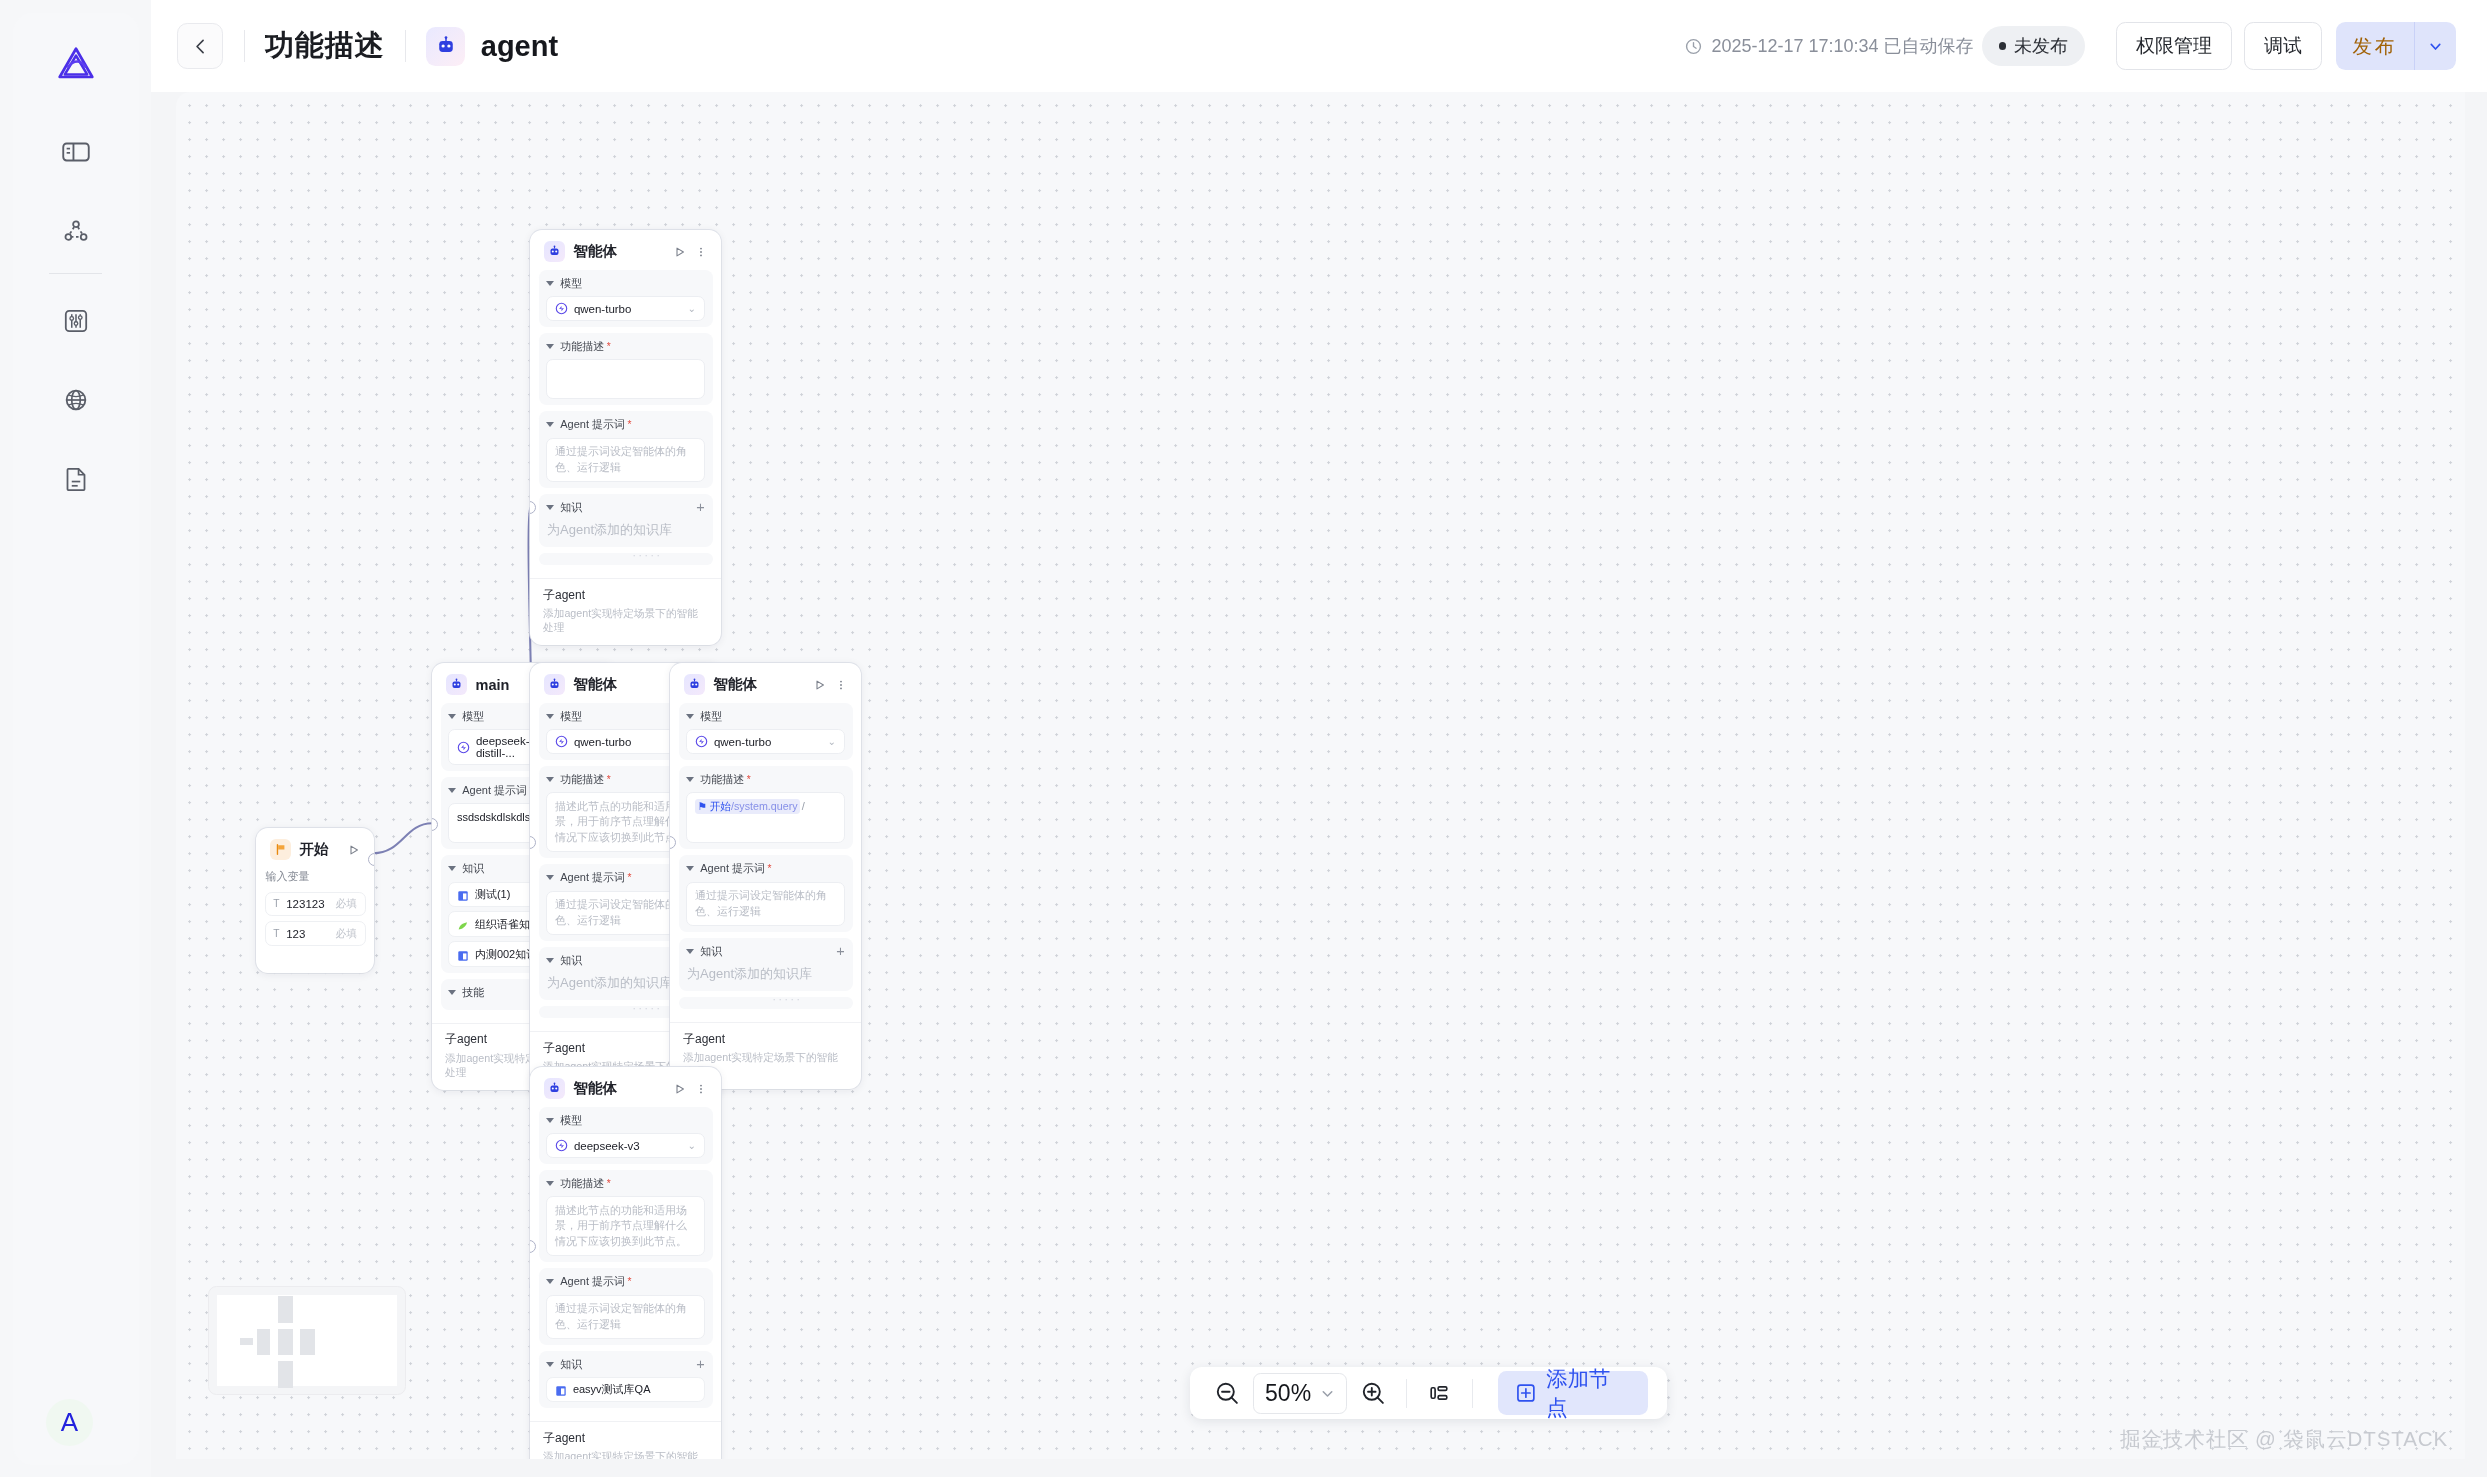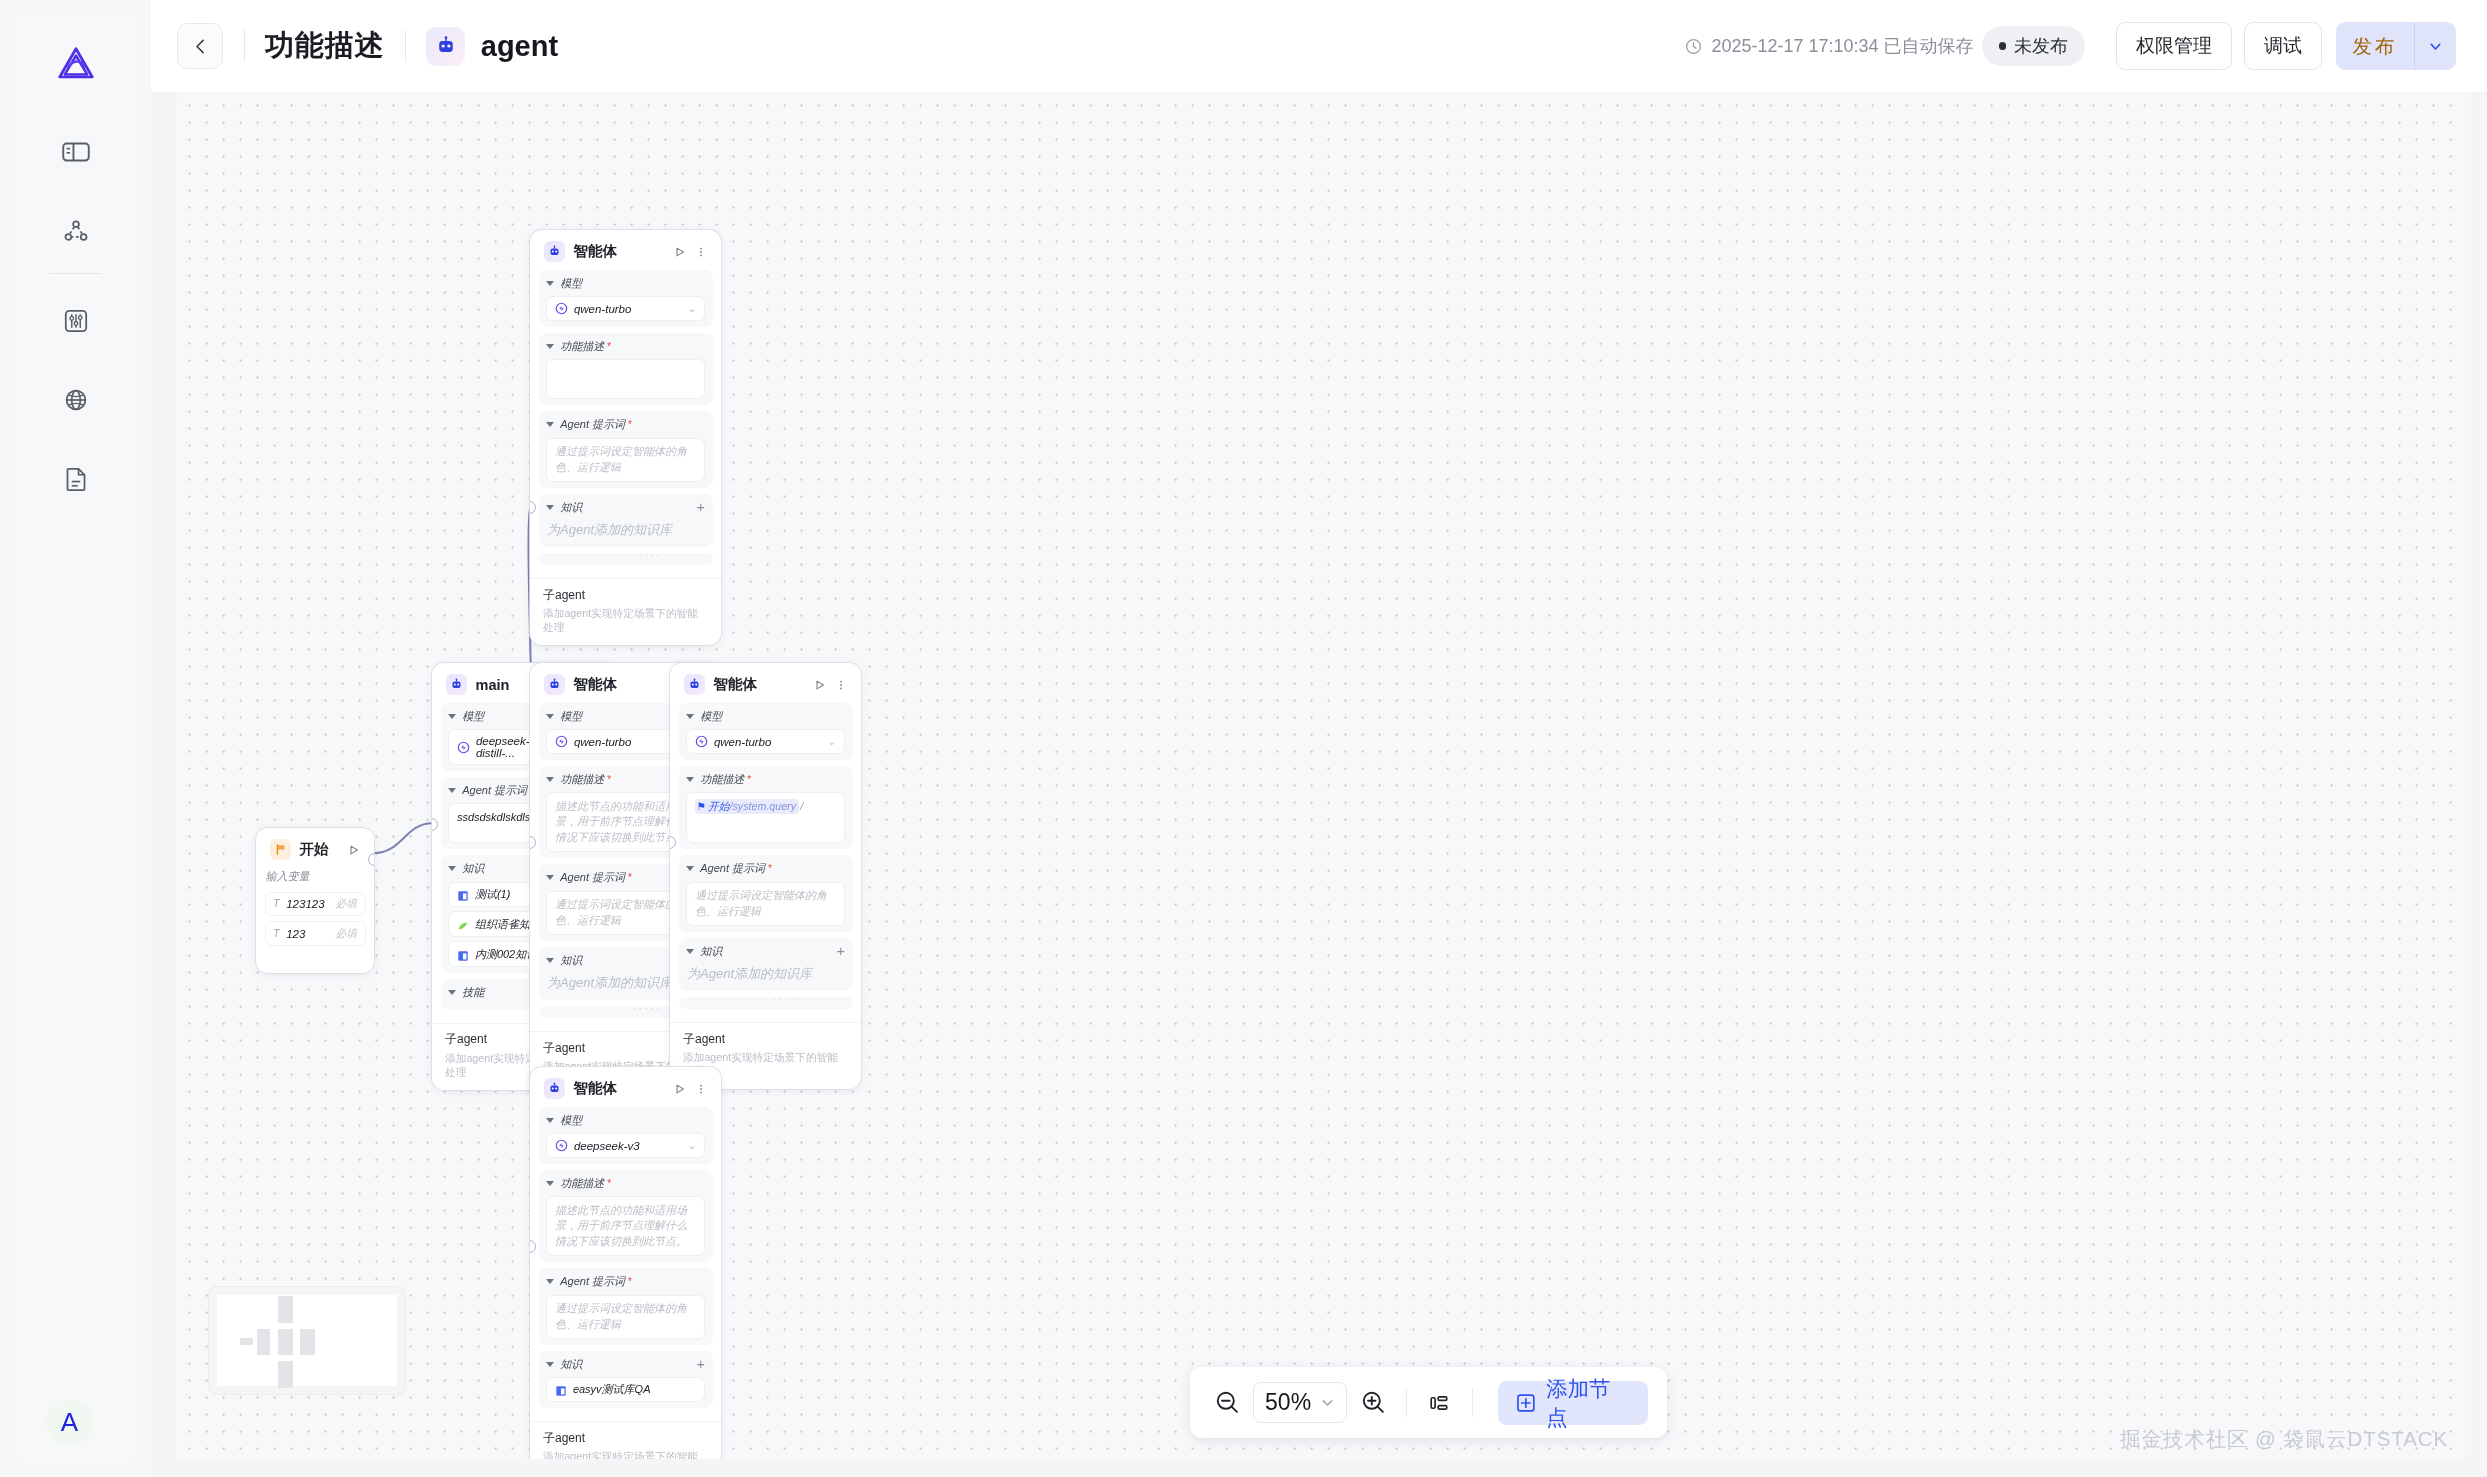--- a/index.html
+++ b/index.html
@@ -83,21 +83,21 @@
   }
   .node-head{ display:flex; align-items:center; padding:11px 13.7px 7.7px 13.7px; }
   .node-ico{
     width:21.4px; height:21.4px; border-radius:6px; margin-right:8.5px;
     background:linear-gradient(135deg,#e6e6ff,#f4e9fb);
     display:flex; align-items:center; justify-content:center; flex:0 0 auto;
   }
   .node-ico.start{ background:#fdeedd; }
   .node-title{ font-size:14.5px; font-weight:bold; color:#20222a; }
   .node-head-actions{ margin-left:auto; display:flex; align-items:center; gap:9.4px; }
-  .node-body{ padding:0 8.5px 6.8px 8.5px;font-style:italic; }
+  .node-body{ padding:0 8.5px 6.8px 8.5px; }
   .sect{ background:#f7f8fa; border-radius:7.7px; padding:6px 7.7px; margin-bottom:6px; }
   .sect-hd{ display:flex; align-items:center; margin-bottom:5.1px; }
   .caret{ width:0;height:0;border-left:4.3px solid transparent;border-right:4.3px solid transparent;
     border-top:5.1px solid #6b7280; margin-right:6px; }
   .sect-label{ font-size:11px; color:#42464f; }
   .req{ color:#e2473b; font-size:10.2px; margin-left:2.6px; }
   .sect-plus{ margin-left:auto; color:#8b909b; font-size:14.5px; line-height:11px; cursor:pointer; }
   .field{
     background:#ffffff; border:0.9px solid #eceef2; border-radius:6.8px;
     padding:5.1px 7.7px; font-size:11.5px; color:#20222a; display:flex; align-items:center;
@@ -143,21 +143,21 @@
   
   #minimap{
     position:absolute; left:208px; top:1286px; width:198px; height:109px;
     background:#f4f5f7; border:0.9px solid #ececef; border-radius:8.5px; padding:7.7px;
   }
   #minimap-inner{ width:100%; height:100%; background:#fff; position:relative; }
   .mm{ position:absolute; background:#e2e4e8; }
 
   
   #toolbar{
-    position:absolute; left:1190px; top:1367px; width:477px; height:71px;
+    position:absolute; left:1190px; top:1367px; width:477px; height:52px;
     background:#fff; border-radius:12px; box-shadow:0 2.6px 12px rgba(30,35,60,.10);
     display:flex; align-items:center; padding:0 19px;
   }
   .tb-ico{ width:38px; height:38px; display:flex; align-items:center; justify-content:center; cursor:pointer;}
   #zoom-val{
     border:0.9px solid #e5e7eb; border-radius:7.7px; height:41px; min-width:94px;
     display:flex; align-items:center; justify-content:center; gap:7.7px;
     font-size:23px; color:#15171c; margin:0 6.8px; cursor:pointer;
   }
   .tb-sep{ width:0.9px; height:29px; background:#e8eaee; margin:0 13.7px; }

